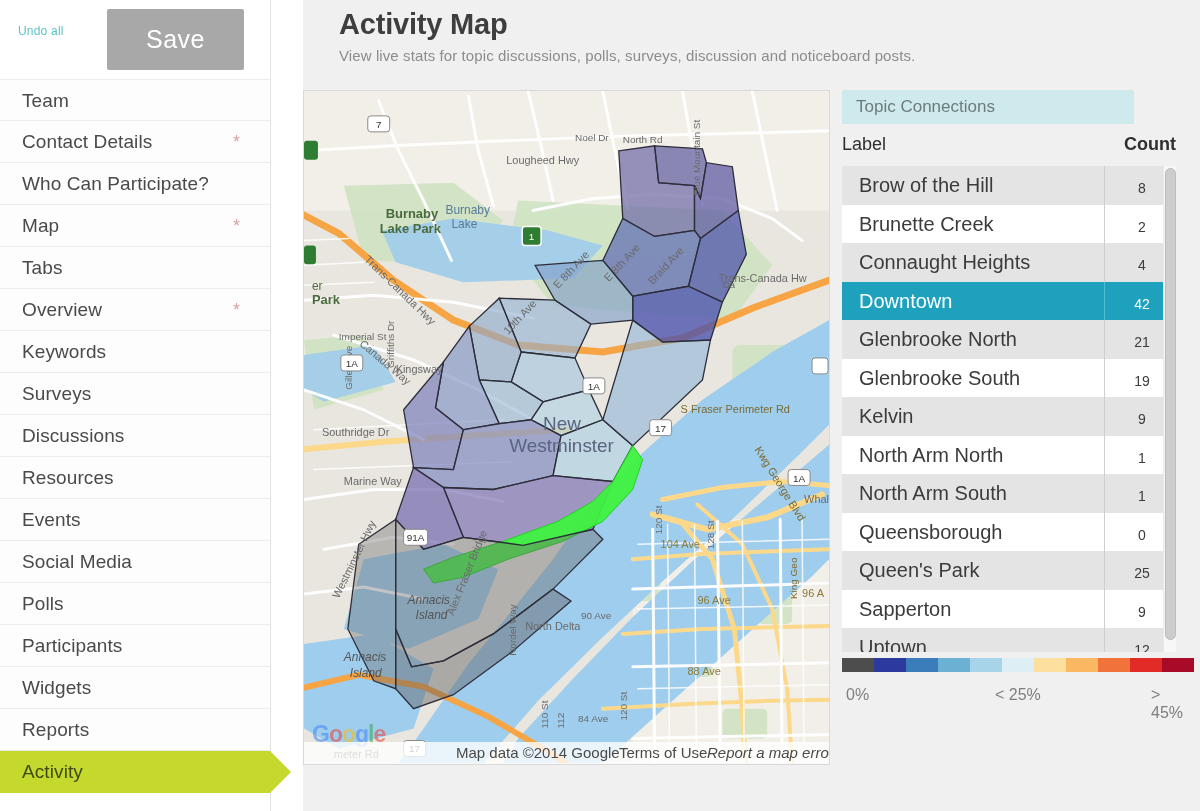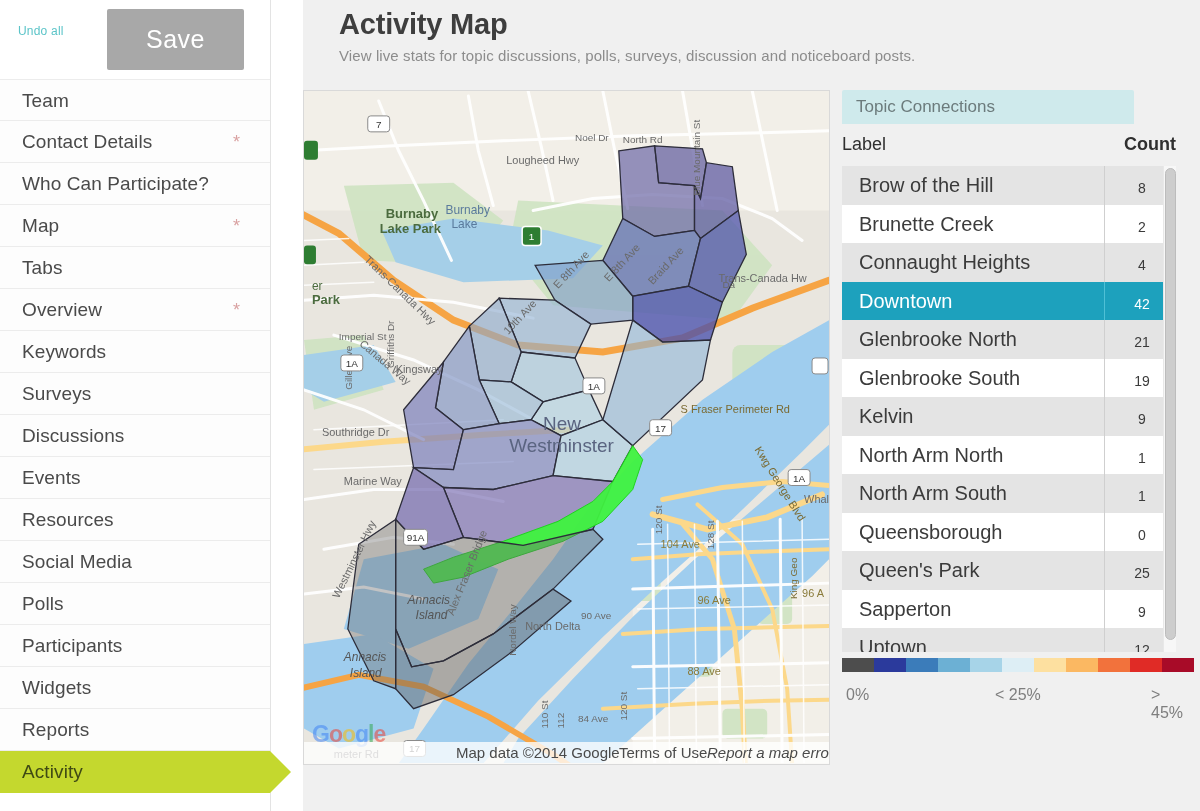--- a/index.html
+++ b/index.html
@@ -235,22 +235,22 @@
     <ul class="nav-list" id="nav-list">
         <li class="nav-item"><span>Team</span></li>
         <li class="nav-item"><span>Contact Details</span><span class="req">*</span></li>
         <li class="nav-item"><span>Who Can Participate?</span></li>
         <li class="nav-item"><span>Map</span><span class="req">*</span></li>
         <li class="nav-item"><span>Tabs</span></li>
         <li class="nav-item"><span>Overview</span><span class="req">*</span></li>
         <li class="nav-item"><span>Keywords</span></li>
         <li class="nav-item"><span>Surveys</span></li>
         <li class="nav-item"><span>Discussions</span></li>
+        <li class="nav-item"><span>Resources</span></li>
         <li class="nav-item"><span>Events</span></li>
-        <li class="nav-item"><span>Resources</span></li>
         <li class="nav-item"><span>Social Media</span></li>
         <li class="nav-item"><span>Polls</span></li>
         <li class="nav-item"><span>Participants</span></li>
         <li class="nav-item"><span>Widgets</span></li>
         <li class="nav-item"><span>Reports</span></li>
         <li class="nav-item active"><span>Activity</span></li>
       </ul>
   </aside>
 
   <main class="main">

